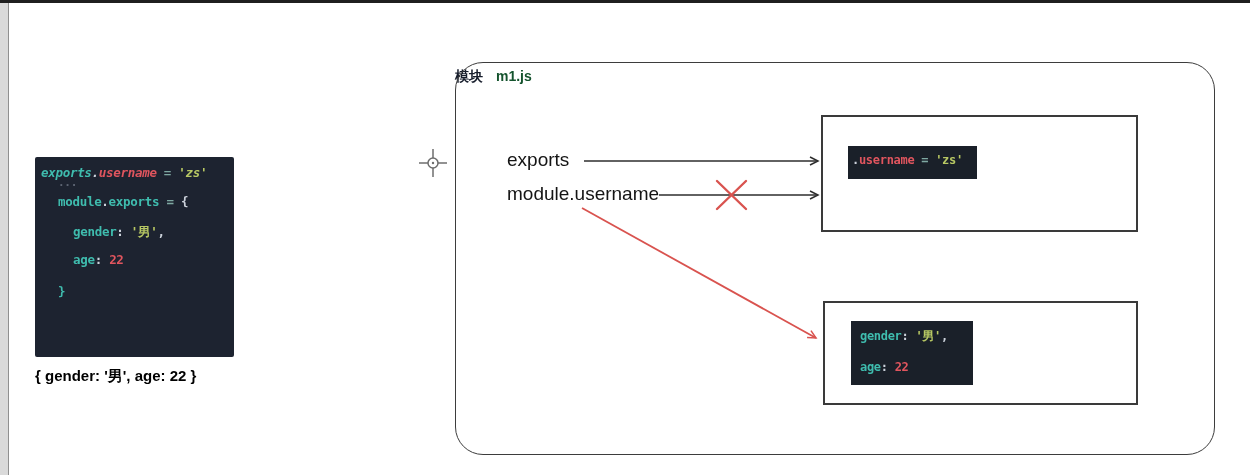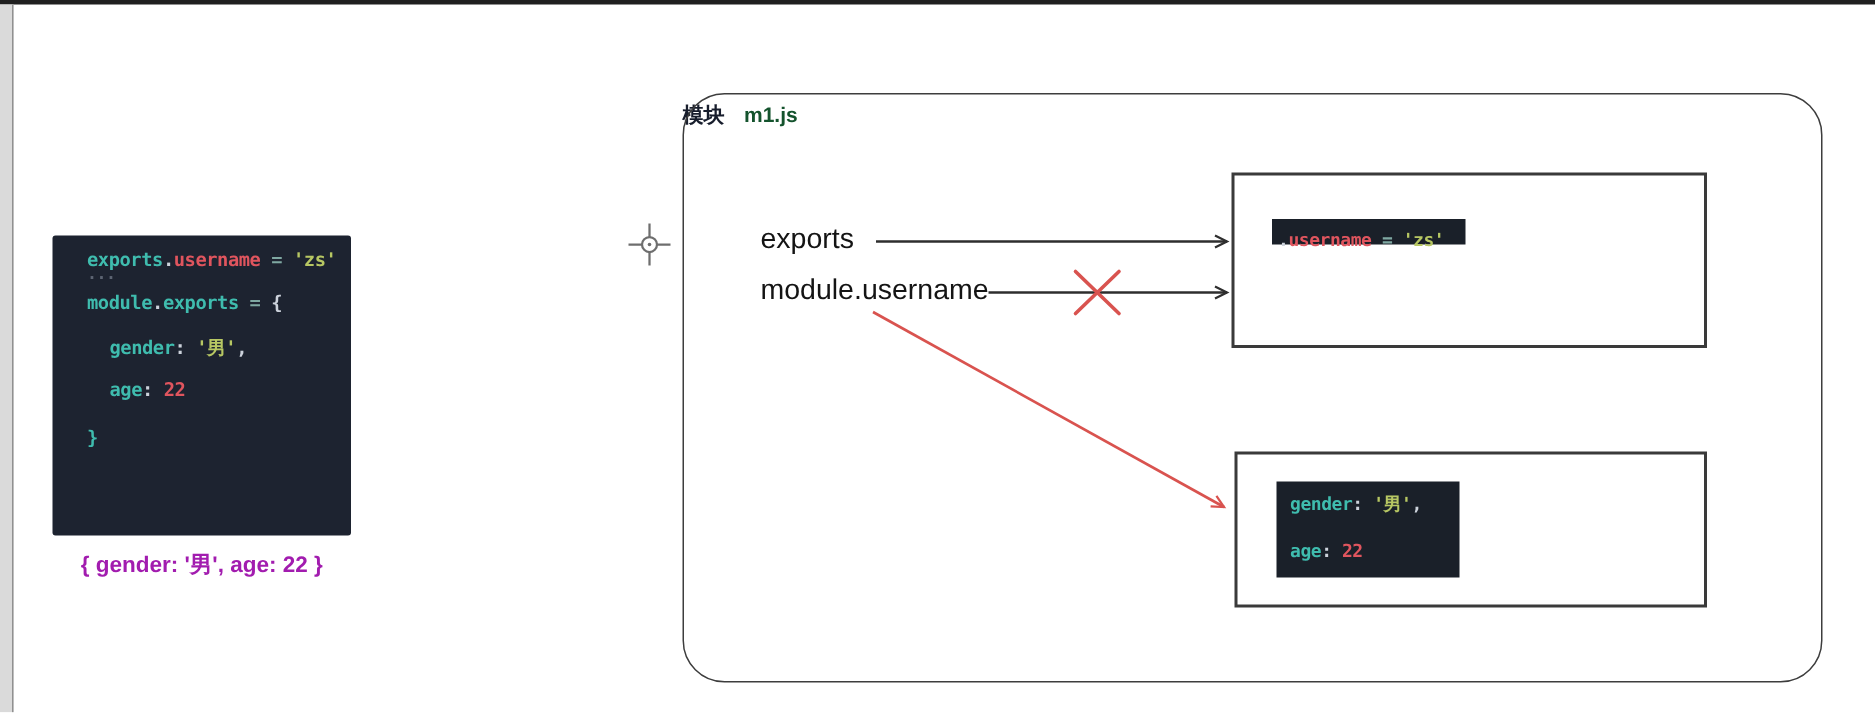--- a/index.html
+++ b/index.html
@@ -14,40 +14,40 @@
               background:#1d2330;border-radius:2px;
               font-family:"DejaVu Sans Mono",monospace;font-size:12.5px;font-weight:bold;
               letter-spacing:-0.3px;}
   .code-line{position:absolute;white-space:pre;line-height:16px;}
   .tk-kw{color:#3fbcae;}
   .tk-red{color:#e0555e;}
   .tk-str{color:#b7c763;}
   .tk-fg{color:#ccd2db;}
   .tk-op{color:#7fa8a2;}
   .tk-dim{color:#5d6573;}
-  .caption{position:absolute;left:35px;top:367px;width:199px;text-align:center;
-           font-size:15px;font-weight:bold;color:#a21caf;}
+  .caption{position:absolute;left:35px;top:367px;width:199px;text-align:left;
+           font-size:15px;font-weight:bold;color:#000000;}
 
   
   .module-title{position:absolute;left:455px;top:28px;display:flex;gap:13px;
                 font-size:14px;font-weight:bold;line-height:24px;margin-top:36px;}
   .title-module{color:#171d2c;}
   .title-file{color:#14532d;}
 
   
   .module-box{position:absolute;left:455px;top:62px;width:758px;height:391px;
               border:1.5px solid #3d3d3d;border-radius:28px;background:transparent;}
   .inner-box{position:absolute;border:2px solid #3a3a3a;background:#ffffff;}
   .box1{left:821px;top:115px;width:313px;height:113px;}
   .box2{left:823px;top:301px;width:311px;height:100px;}
 
   .chip{position:absolute;background:#1a2029;
         font-family:"DejaVu Sans Mono",monospace;font-size:12px;font-weight:bold;
         letter-spacing:-0.3px;white-space:pre;}
-  .chip1{left:25px;top:29px;width:125px;height:17px;line-height:29px;padding-left:4px;}
+  .chip1{left:25px;top:29px;width:125px;height:33px;line-height:29px;padding-left:4px;}
   .chip2{left:26px;top:18px;width:122px;height:64px;}
   .chip2 .chip-line{position:absolute;left:9px;line-height:16px;}
   .chip2 .cl1{top:7px;}
   .chip2 .cl2{top:38px;}
 
   
   .diagram-label{position:absolute;font-size:19px;line-height:26px;color:#141414;}
   .lbl-exports{left:507px;top:147px;}
   .lbl-module-exports{left:507px;top:181px;}
 
@@ -55,21 +55,21 @@
 </style>
 </head>
 <body>
 
 <div class="stage">
 
   <div class="top-border"></div>
   <div class="left-strip"></div>
 
   <div class="code-block">
-    <div class="code-line" style="left:23px;top:8px;"><span class="tk-kw">exports</span><span class="tk-fg">.</span><span class="tk-red">username</span><span class="tk-op"> = </span><span class="tk-str">'zs'</span></div>
+    <div class="code-line" style="left:6px;top:8px;font-style:italic;"><span class="tk-kw">exports</span><span class="tk-fg">.</span><span class="tk-red">username</span><span class="tk-op"> = </span><span class="tk-str">'zs'</span></div>
     <div class="code-line" style="left:23px;top:18px;font-size:11px;"><span class="tk-dim">...</span></div>
     <div class="code-line" style="left:23px;top:37px;"><span class="tk-kw">module</span><span class="tk-fg">.</span><span class="tk-kw">exports</span><span class="tk-op"> = </span><span class="tk-fg">{</span></div>
     <div class="code-line" style="left:38px;top:67px;"><span class="tk-kw">gender</span><span class="tk-fg">: </span><span class="tk-str">'男'</span><span class="tk-fg">,</span></div>
     <div class="code-line" style="left:38px;top:95px;"><span class="tk-kw">age</span><span class="tk-fg">: </span><span class="tk-red">22</span></div>
     <div class="code-line" style="left:23px;top:127px;"><span class="tk-kw">}</span></div>
   </div>
 
   <div class="caption">{ gender: '男', age: 22 }</div>
 
   <div class="module-title">

